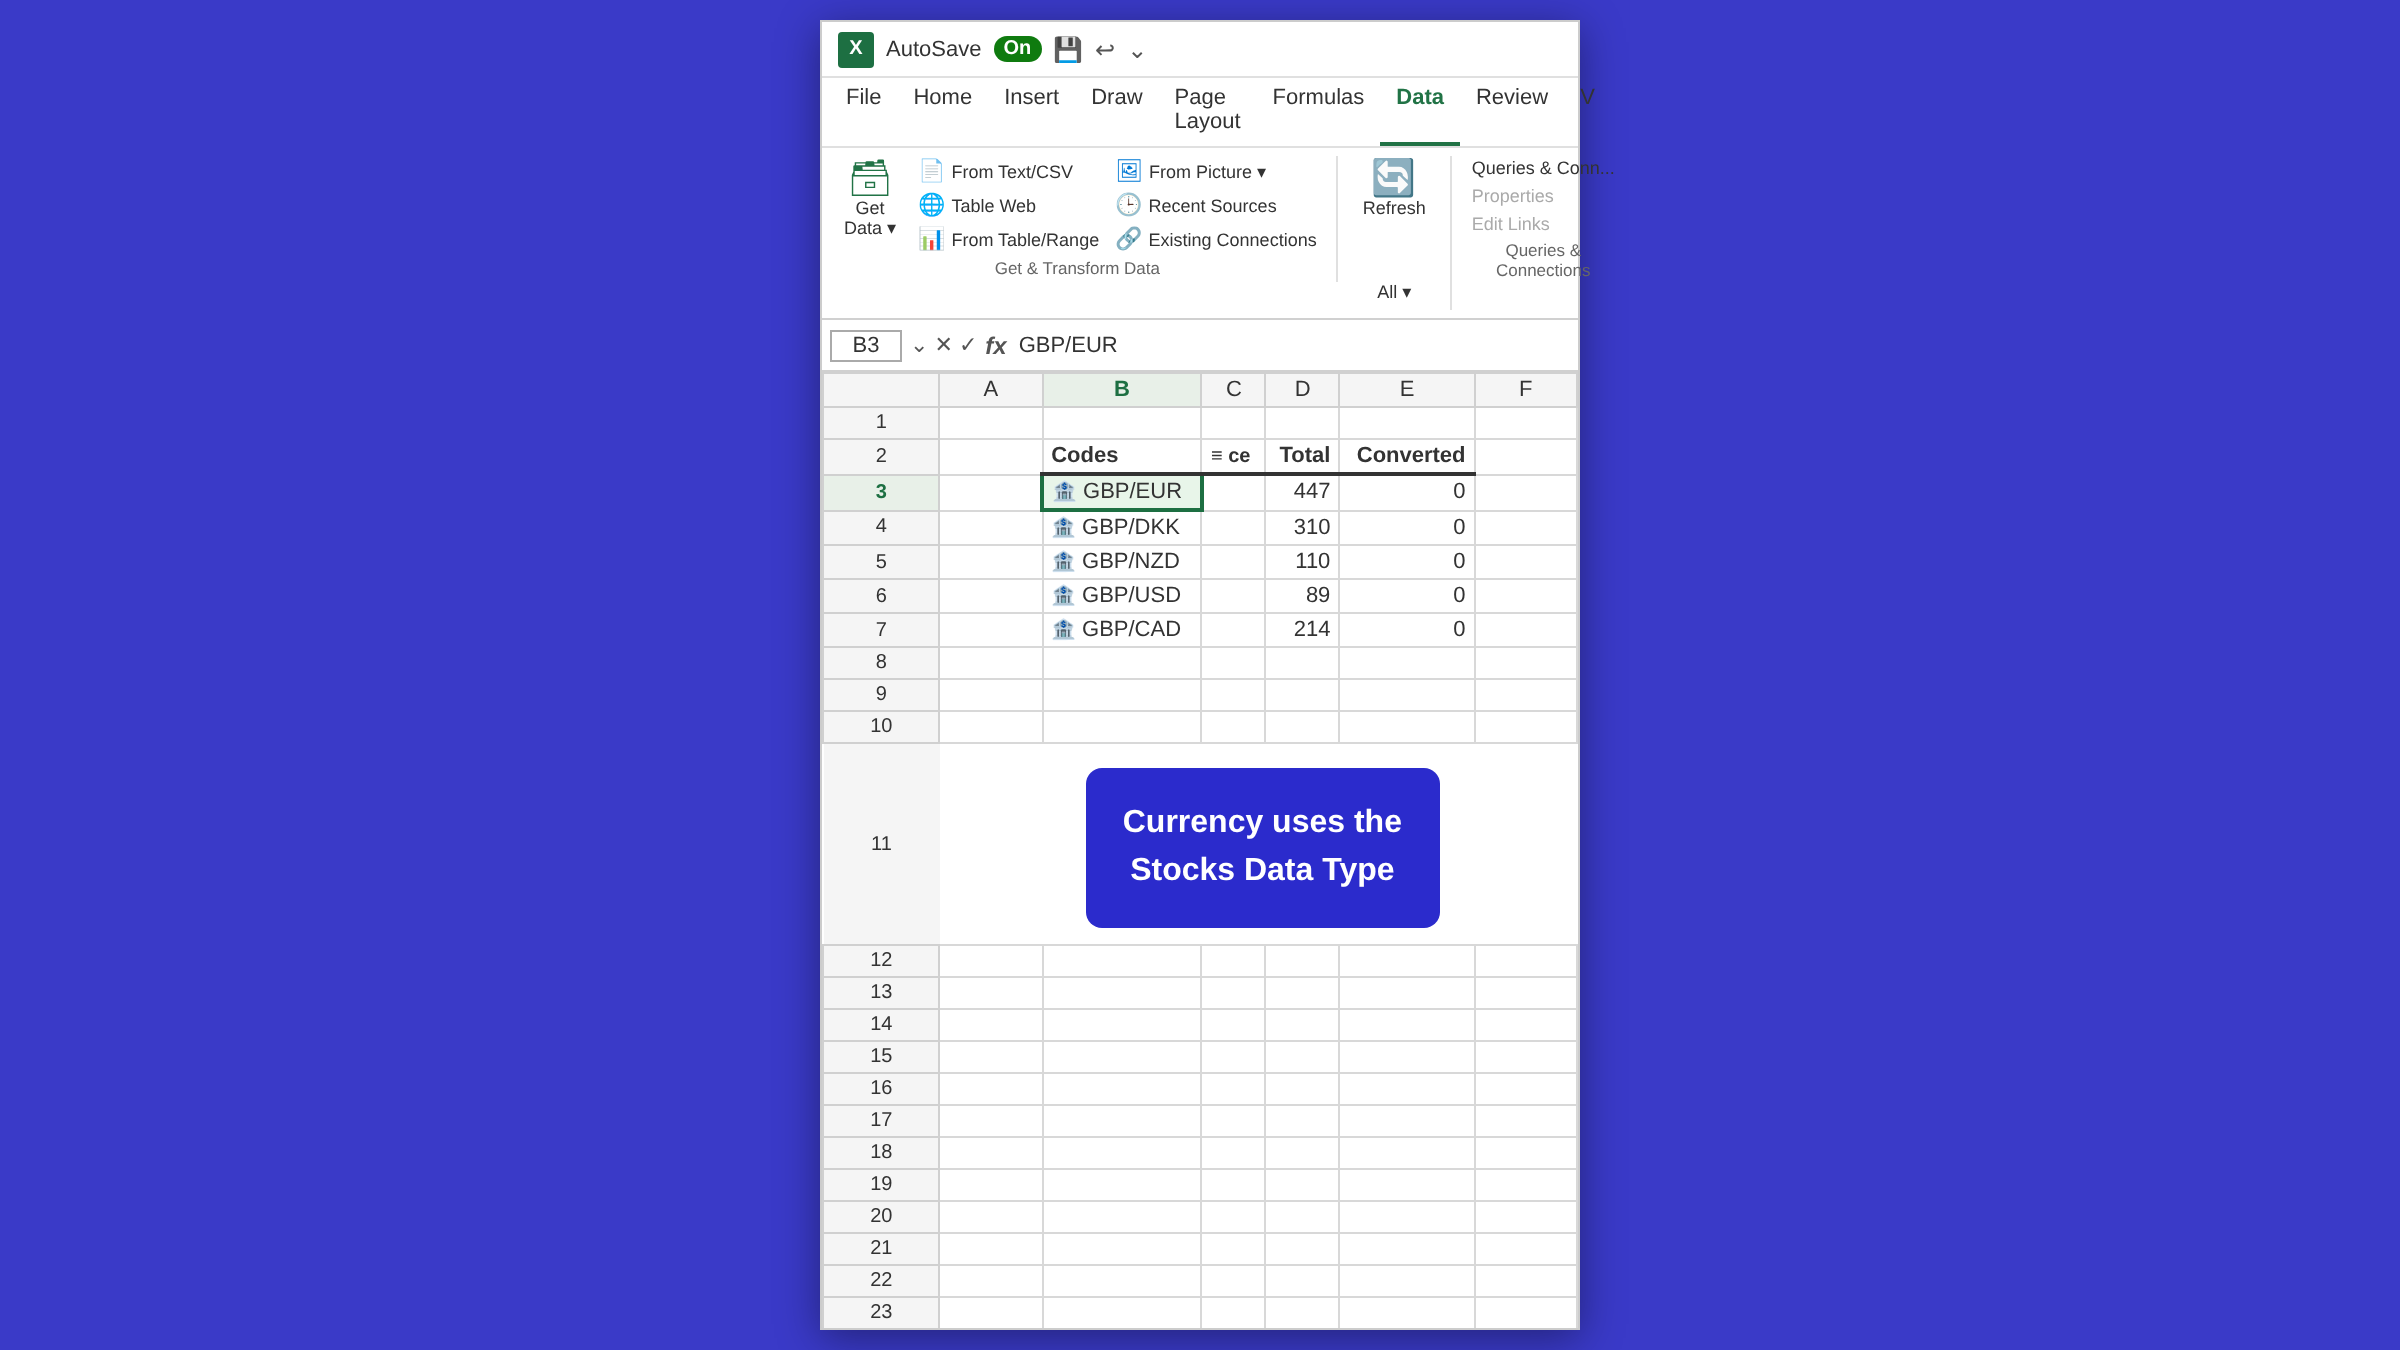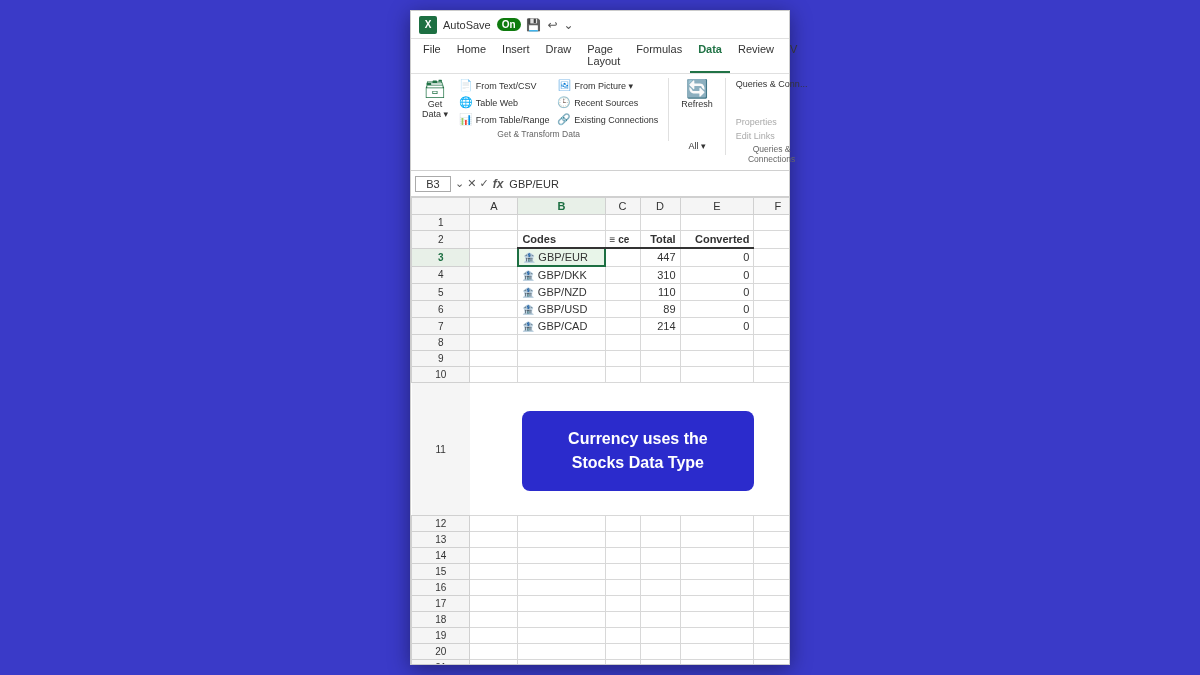--- a/index.html
+++ b/index.html
@@ -258,22 +258,22 @@
     
     .annotation-box {
       background: #2b2bcc;
       border-radius: 8px;
       padding: 16px 18px;
       text-align: center;
       color: #fff;
       font-size: 16px;
       font-weight: 700;
       line-height: 1.5;
-      margin: 24px auto;
-      width: 232px;
+      margin: 8px auto;
+      width: 177px;
     }
     .annotation-row td {
       padding: 4px 24px;
       border: none;
     }
   </style>
 </head>
 <body>
 
 <div class="excel-window">
@@ -353,21 +353,21 @@
         </div>
       </div>
 
       <div class="ribbon-group">
         <div class="ribbon-group-items">
           <div class="ribbon-small-group">
             <div class="ribbon-small-btn">
               <span style="font-size:9px;">Queries &amp; Conn...</span>
             </div>
             <div class="ribbon-small-btn">
-              <span style="font-size:9px; color:#aaa;margin-top:24px;">Properties</span>
+              <span style="font-size:9px; color:#aaa;">Properties</span>
             </div>
             <div class="ribbon-small-btn">
               <span style="font-size:9px; color:#aaa;">Edit Links</span>
             </div>
           </div>
         </div>
         <div class="ribbon-group-label">Queries &amp; Connections</div>
       </div>
     </div>
   </div>

